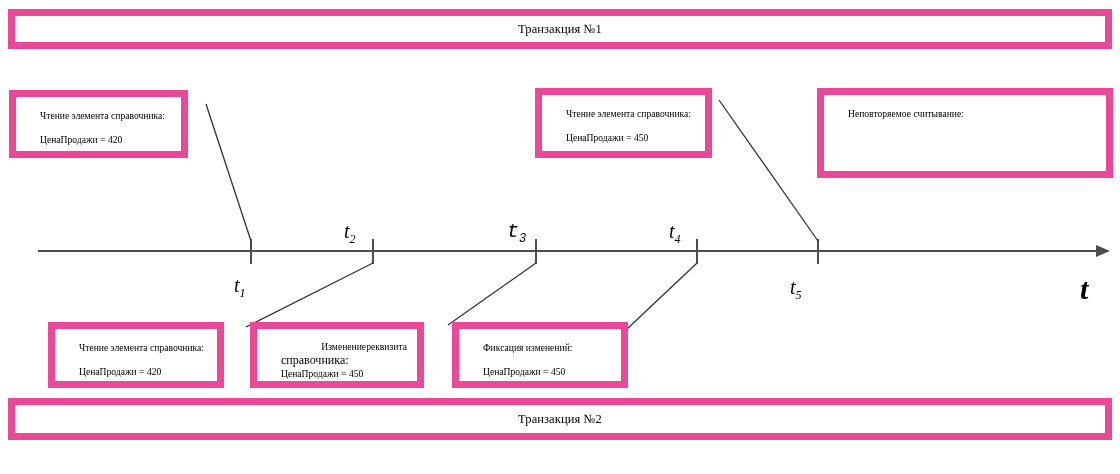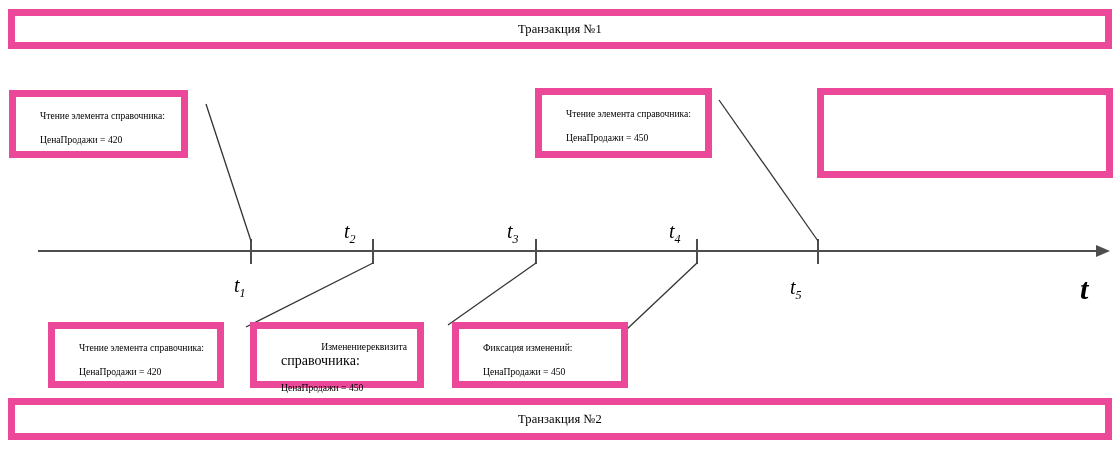--- a/index.html
+++ b/index.html
@@ -42,25 +42,25 @@
     margin-bottom: 14px;
     white-space: nowrap;
   }
   .note-line:last-child { margin-bottom: 0; }
   .note-justify {
     display: flex;
     justify-content: flex-end;
     white-space: nowrap;
   }
   .note-sub {
-    font-size: 14px;
+    font-size: 12px;
     line-height: 1.05;
     color: #000000;
     margin-top: 2px;
-    margin-bottom: 14px;
+    margin-bottom: 2px;
   }
   svg.overlay {
     position: absolute;
     left: 0;
     top: 0;
     width: 1120px;
     height: 474px;
     z-index: 1;
     overflow: visible;
   }
@@ -122,20 +122,21 @@
     <div class="note-line">Чтение элемента справочника:</div>
     <div class="note-line">ЦенаПродажи = 420</div>
   </div>
 
   <div class="box note" style="left:535px; top:88px; width:177px; height:70px;">
     <div class="note-line">Чтение элемента справочника:</div>
     <div class="note-line">ЦенаПродажи = 450</div>
   </div>
 
   <div class="box note" style="left:817px; top:88px; width:296px; height:90px;">
+    <div class="note-line">Неповторяемое считывание:</div>
   </div>
 
   <div class="box note" style="left:48px; top:322px; width:176px; height:66px;">
     <div class="note-line">Чтение элемента справочника:</div>
     <div class="note-line">ЦенаПродажи = 420</div>
   </div>
 
   <div class="box note" style="left:250px; top:322px; width:174px; height:66px; padding-top:12px;">
     <div class="note-justify">
       <span style="font-size:9.6px;">Изменение</span>
@@ -149,21 +150,21 @@
     <div class="note-line">Фиксация изменений:</div>
     <div class="note-line">ЦенаПродажи = 450</div>
   </div>
 
   <div class="tlabel" style="left:234px; top:274px;">
     <span>t</span><sub>1</sub>
   </div>
   <div class="tlabel" style="left:344px; top:220px;">
     <span>t</span><sub>2</sub>
   </div>
-  <div class="tlabel" style="left:507px; top:220px;">
+  <div class="tlabel" style="left:507px; top:220px;font-family:Liberation Mono, monospace;">
     <span>t</span><sub>3</sub>
   </div>
   <div class="tlabel" style="left:669px; top:220px;">
     <span>t</span><sub>4</sub>
   </div>
   <div class="tlabel" style="left:790px; top:276px;">
     <span>t</span><sub>5</sub>
   </div>
 
   <div class="axis-var" style="left:1080px; top:272px;">t</div>

